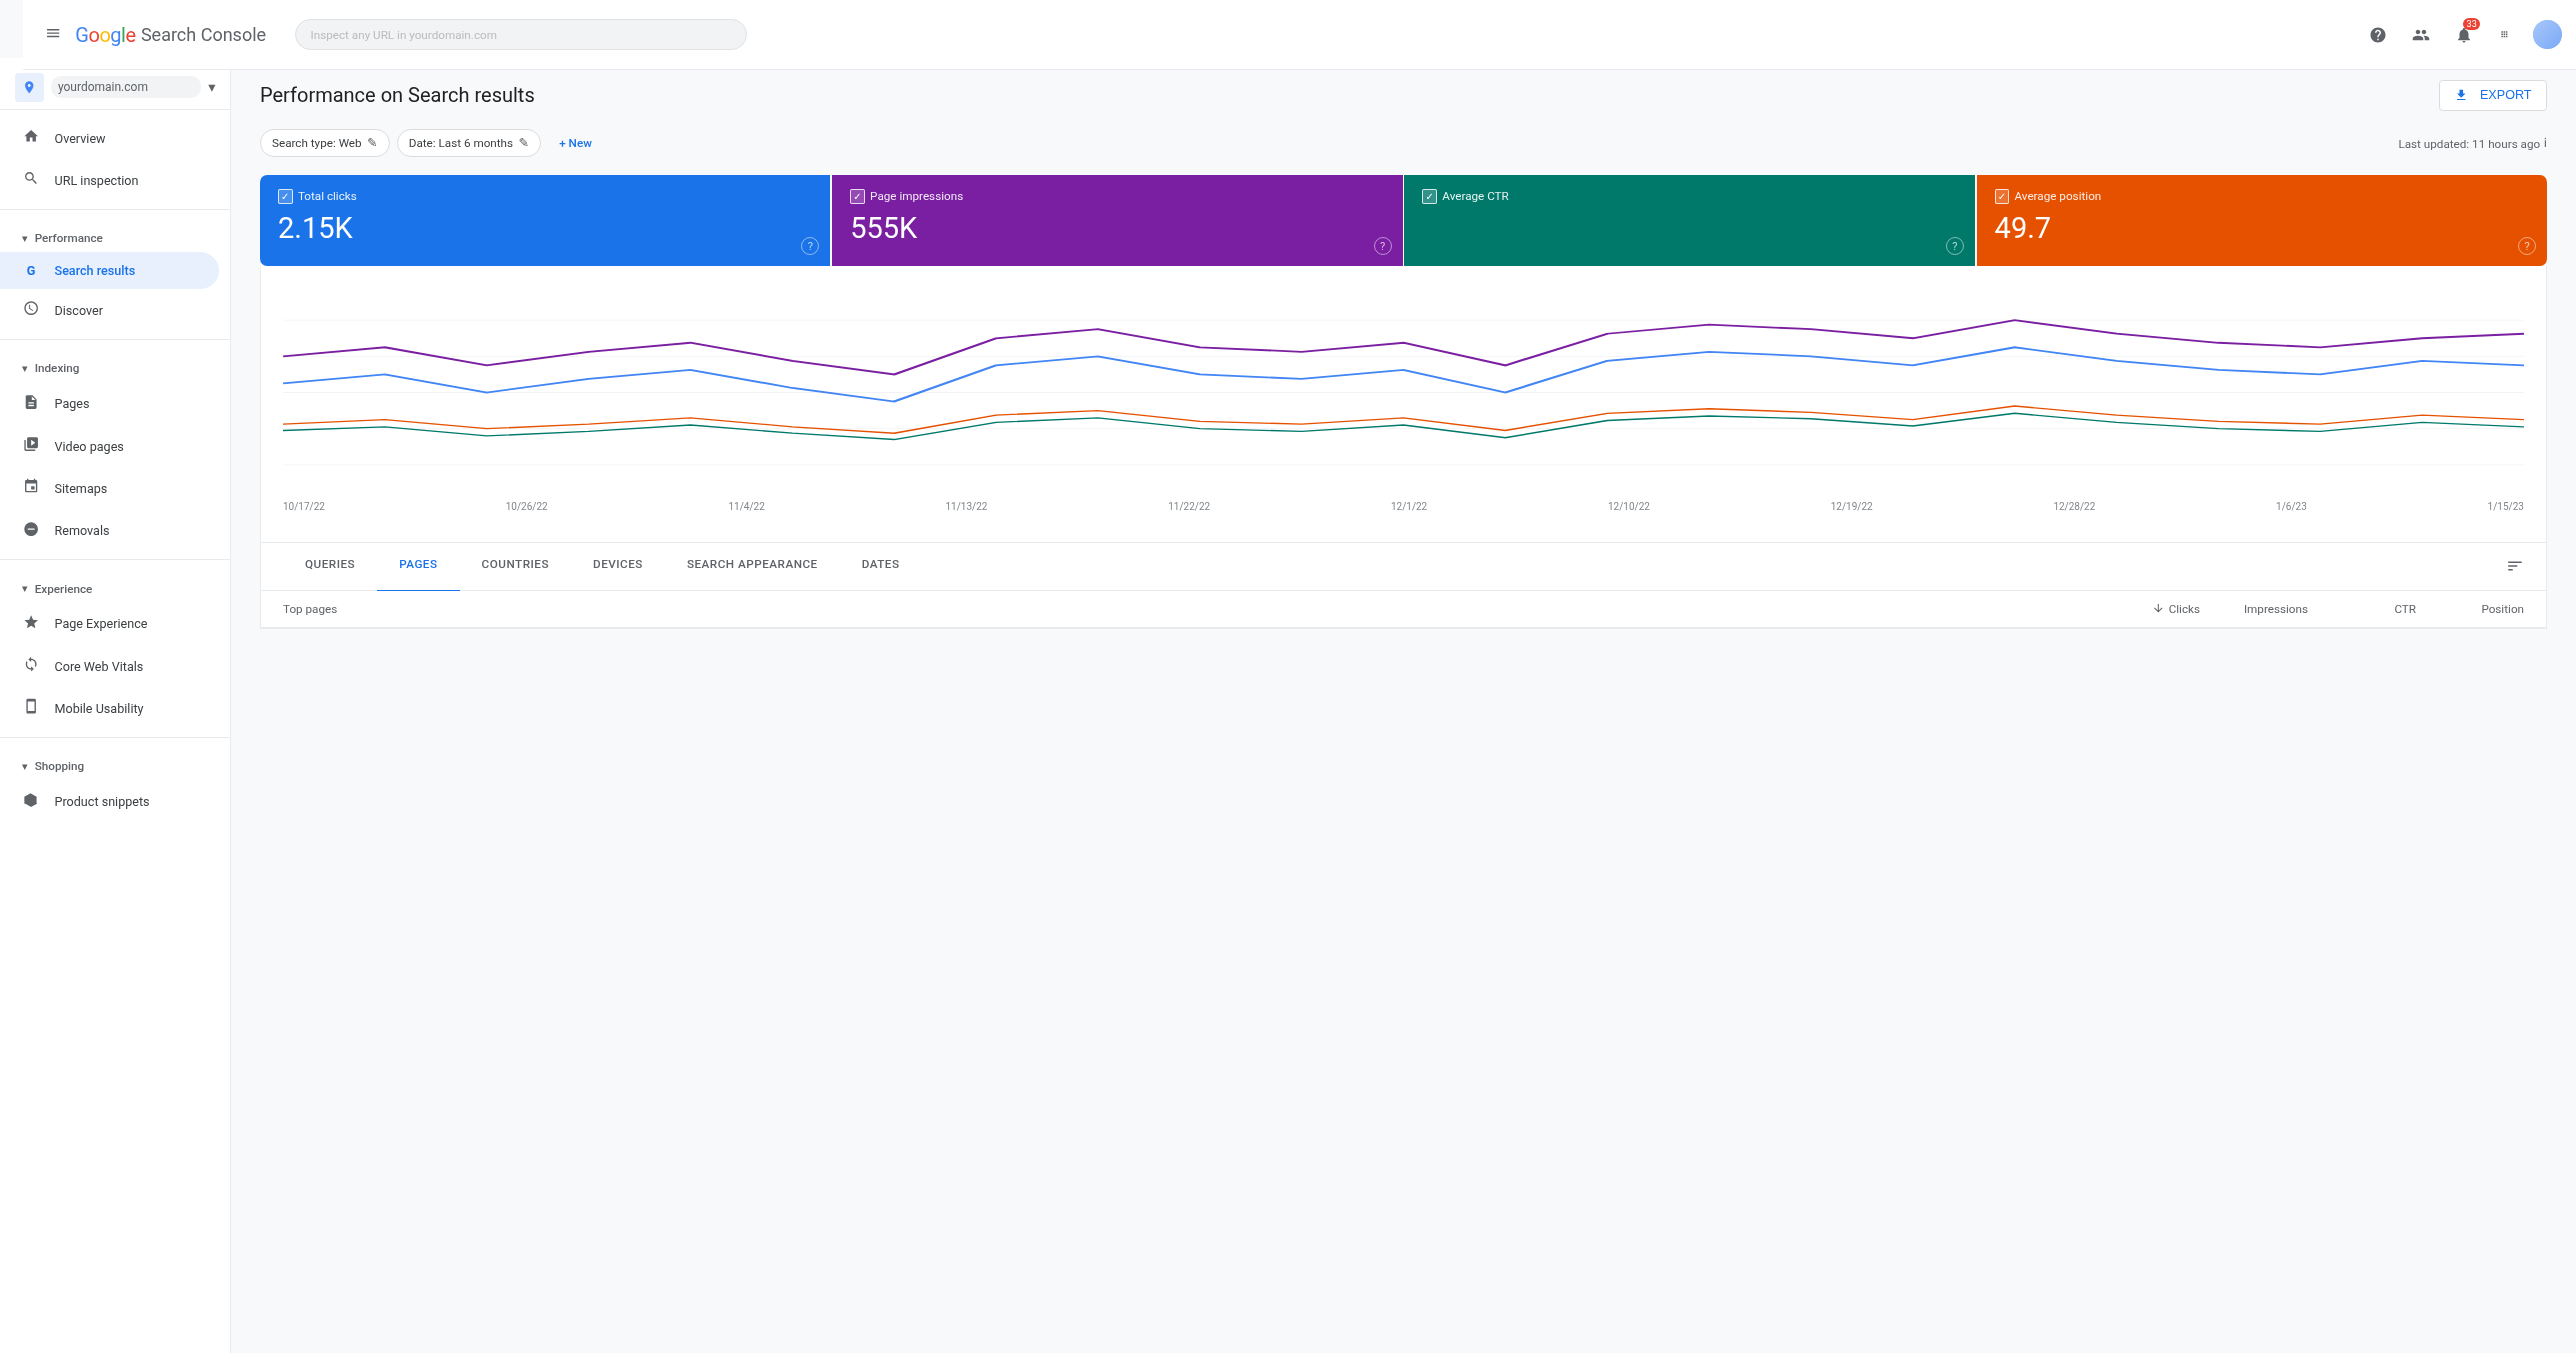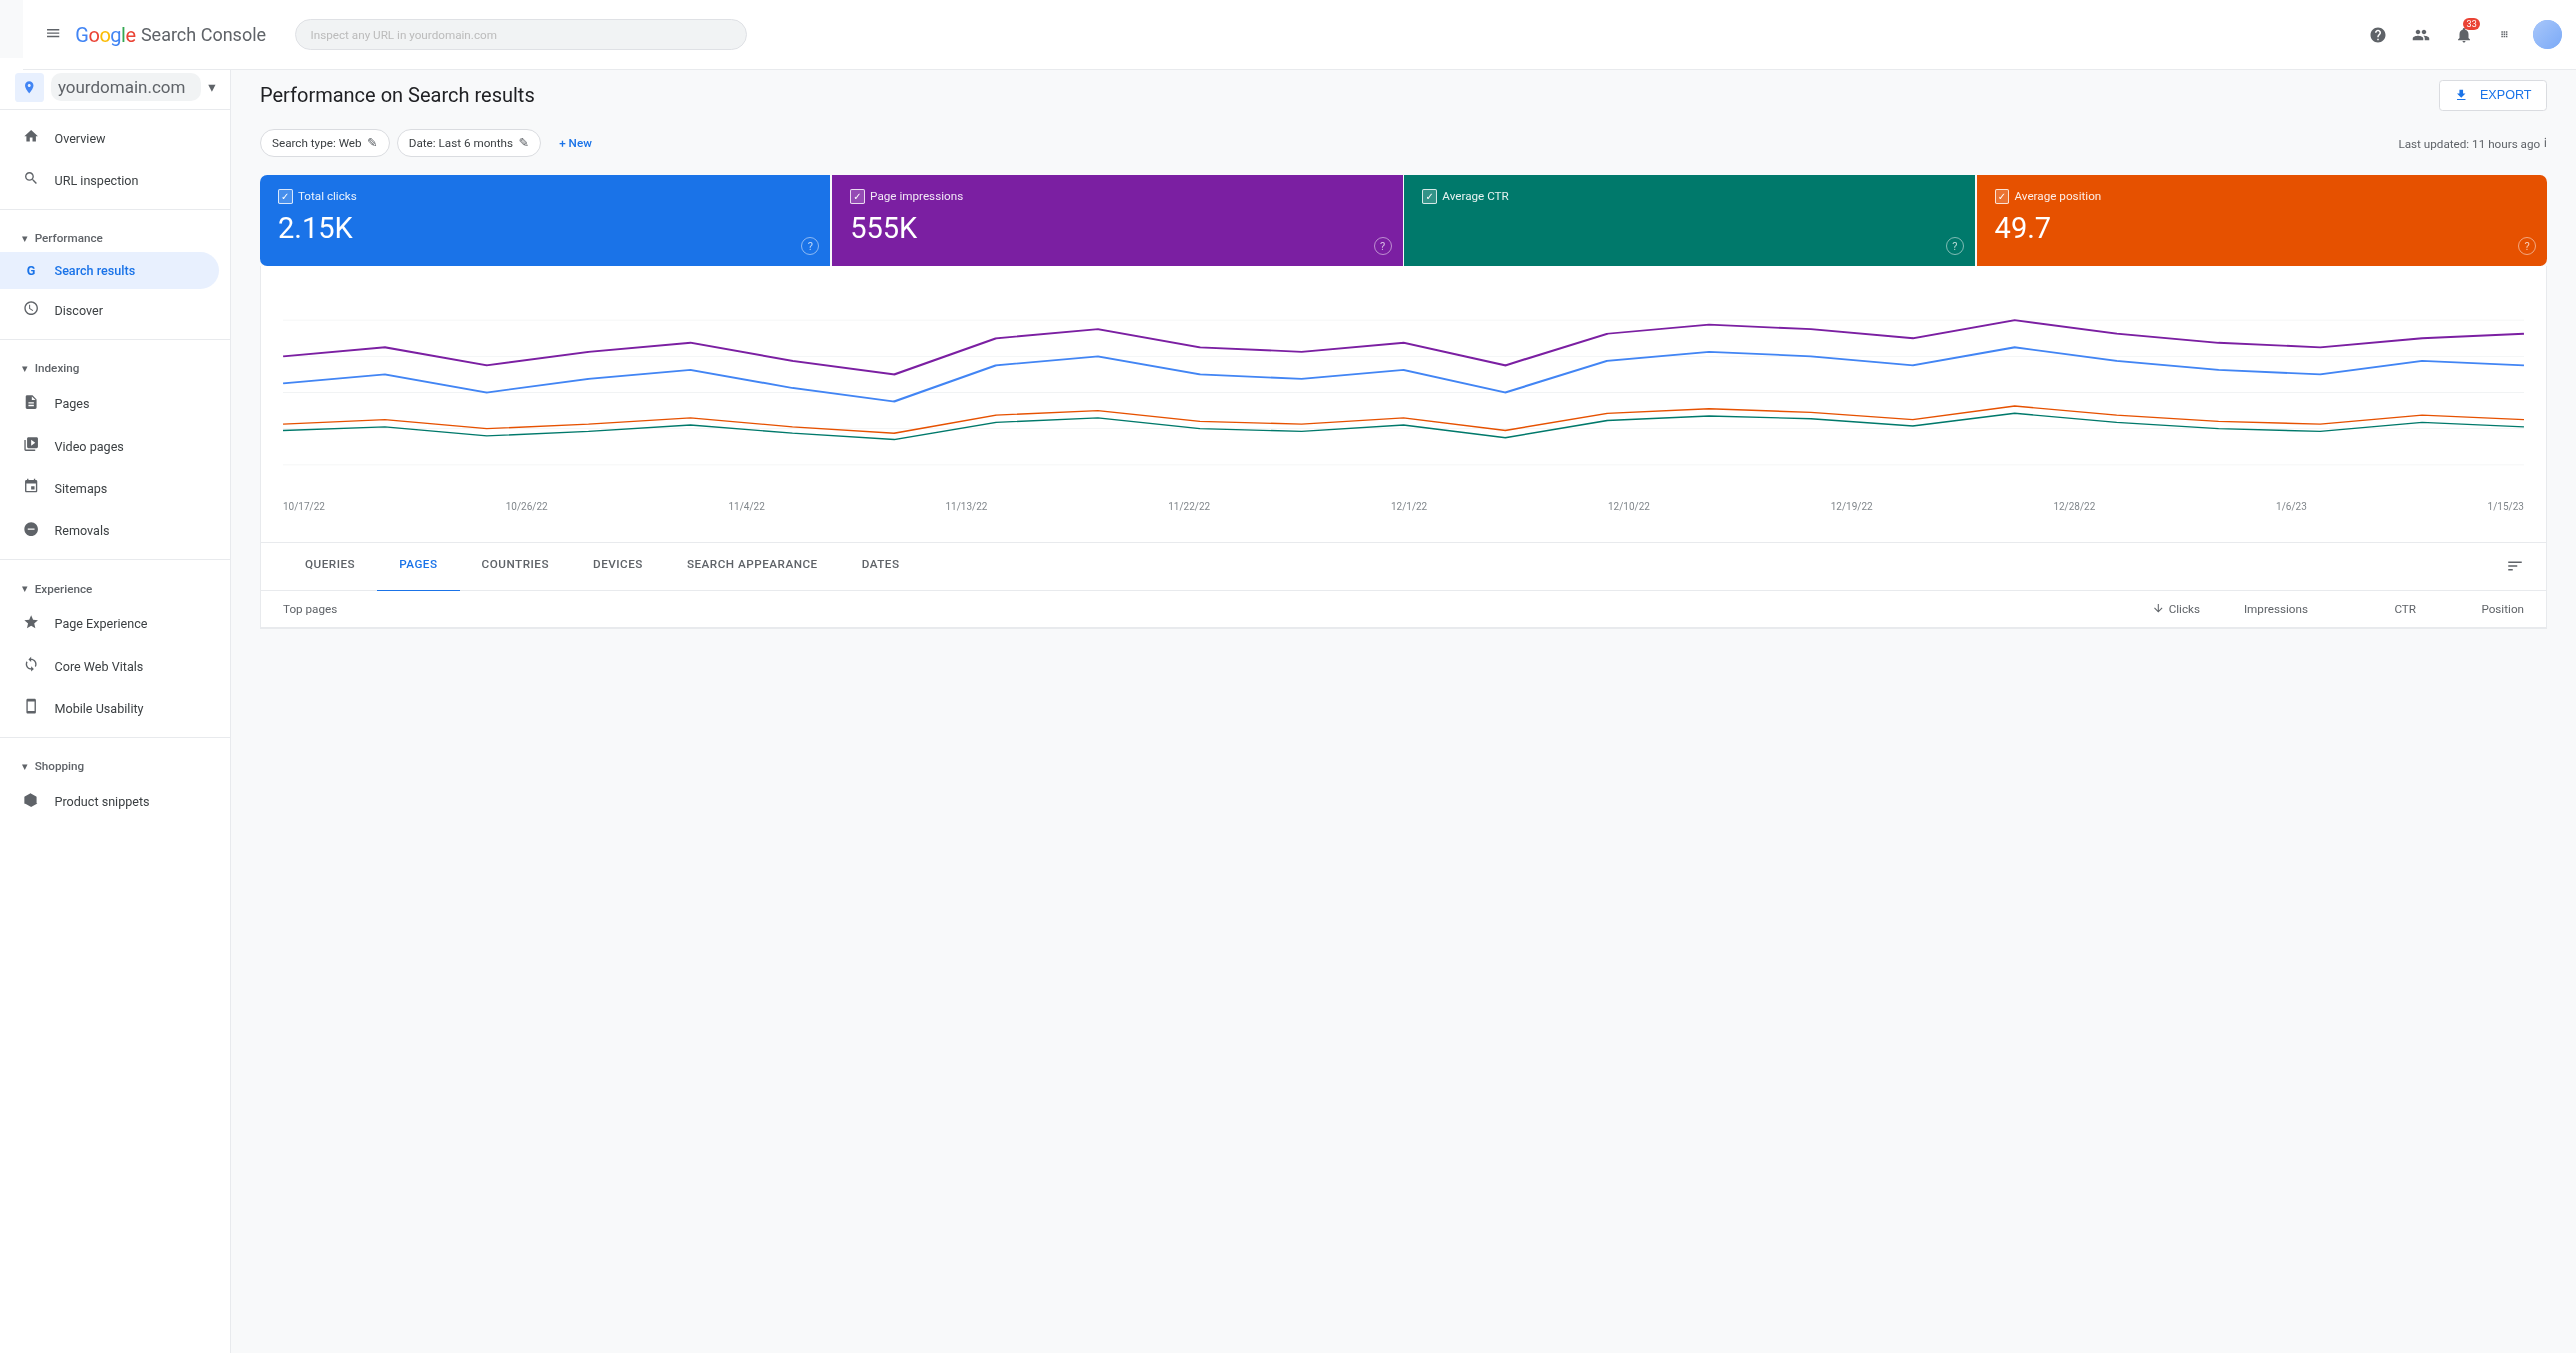--- a/index.html
+++ b/index.html
@@ -174,21 +174,21 @@
 
 <div class="layout">
 
   <aside class="sidebar">
     <div class="sidebar-property">
       <div class="property-icon">
         <svg width="14.5" height="14.5" viewBox="0 0 24 24" fill="#4285f4">
             <path d="M12 2C8.13 2 5 5.13 5 9c0 5.25 7 13 7 13s7-7.75 7-13c0-3.87-3.13-7-7-7zm0 9.5c-1.38 0-2.5-1.12-2.5-2.5s1.12-2.5 2.5-2.5 2.5 1.12 2.5 2.5-1.12 2.5-2.5 2.5z"></path>
           </svg>
       </div>
-      <div class="property-name" style="font-size:17px;color:#5f6368;overflow:hidden;text-overflow:ellipsis;white-space:nowrap;border-radius:10px;">yourdomain.com</div>
+      <div class="property-name" style="font-size:12px;color:#5f6368;overflow:hidden;text-overflow:ellipsis;white-space:nowrap;border-radius:10px;">yourdomain.com</div>
       <span class="property-arrow">▾</span>
     </div>
 
     <div class="nav-item">
       <span class="icon">
         <svg width="16.3" height="16.3" viewBox="0 0 24 24" fill="#5f6368">
             <path d="M10 20v-6h4v6h5v-8h3L12 3 2 12h3v8z"></path>
           </svg>
       </span>
       <span>Overview</span>

